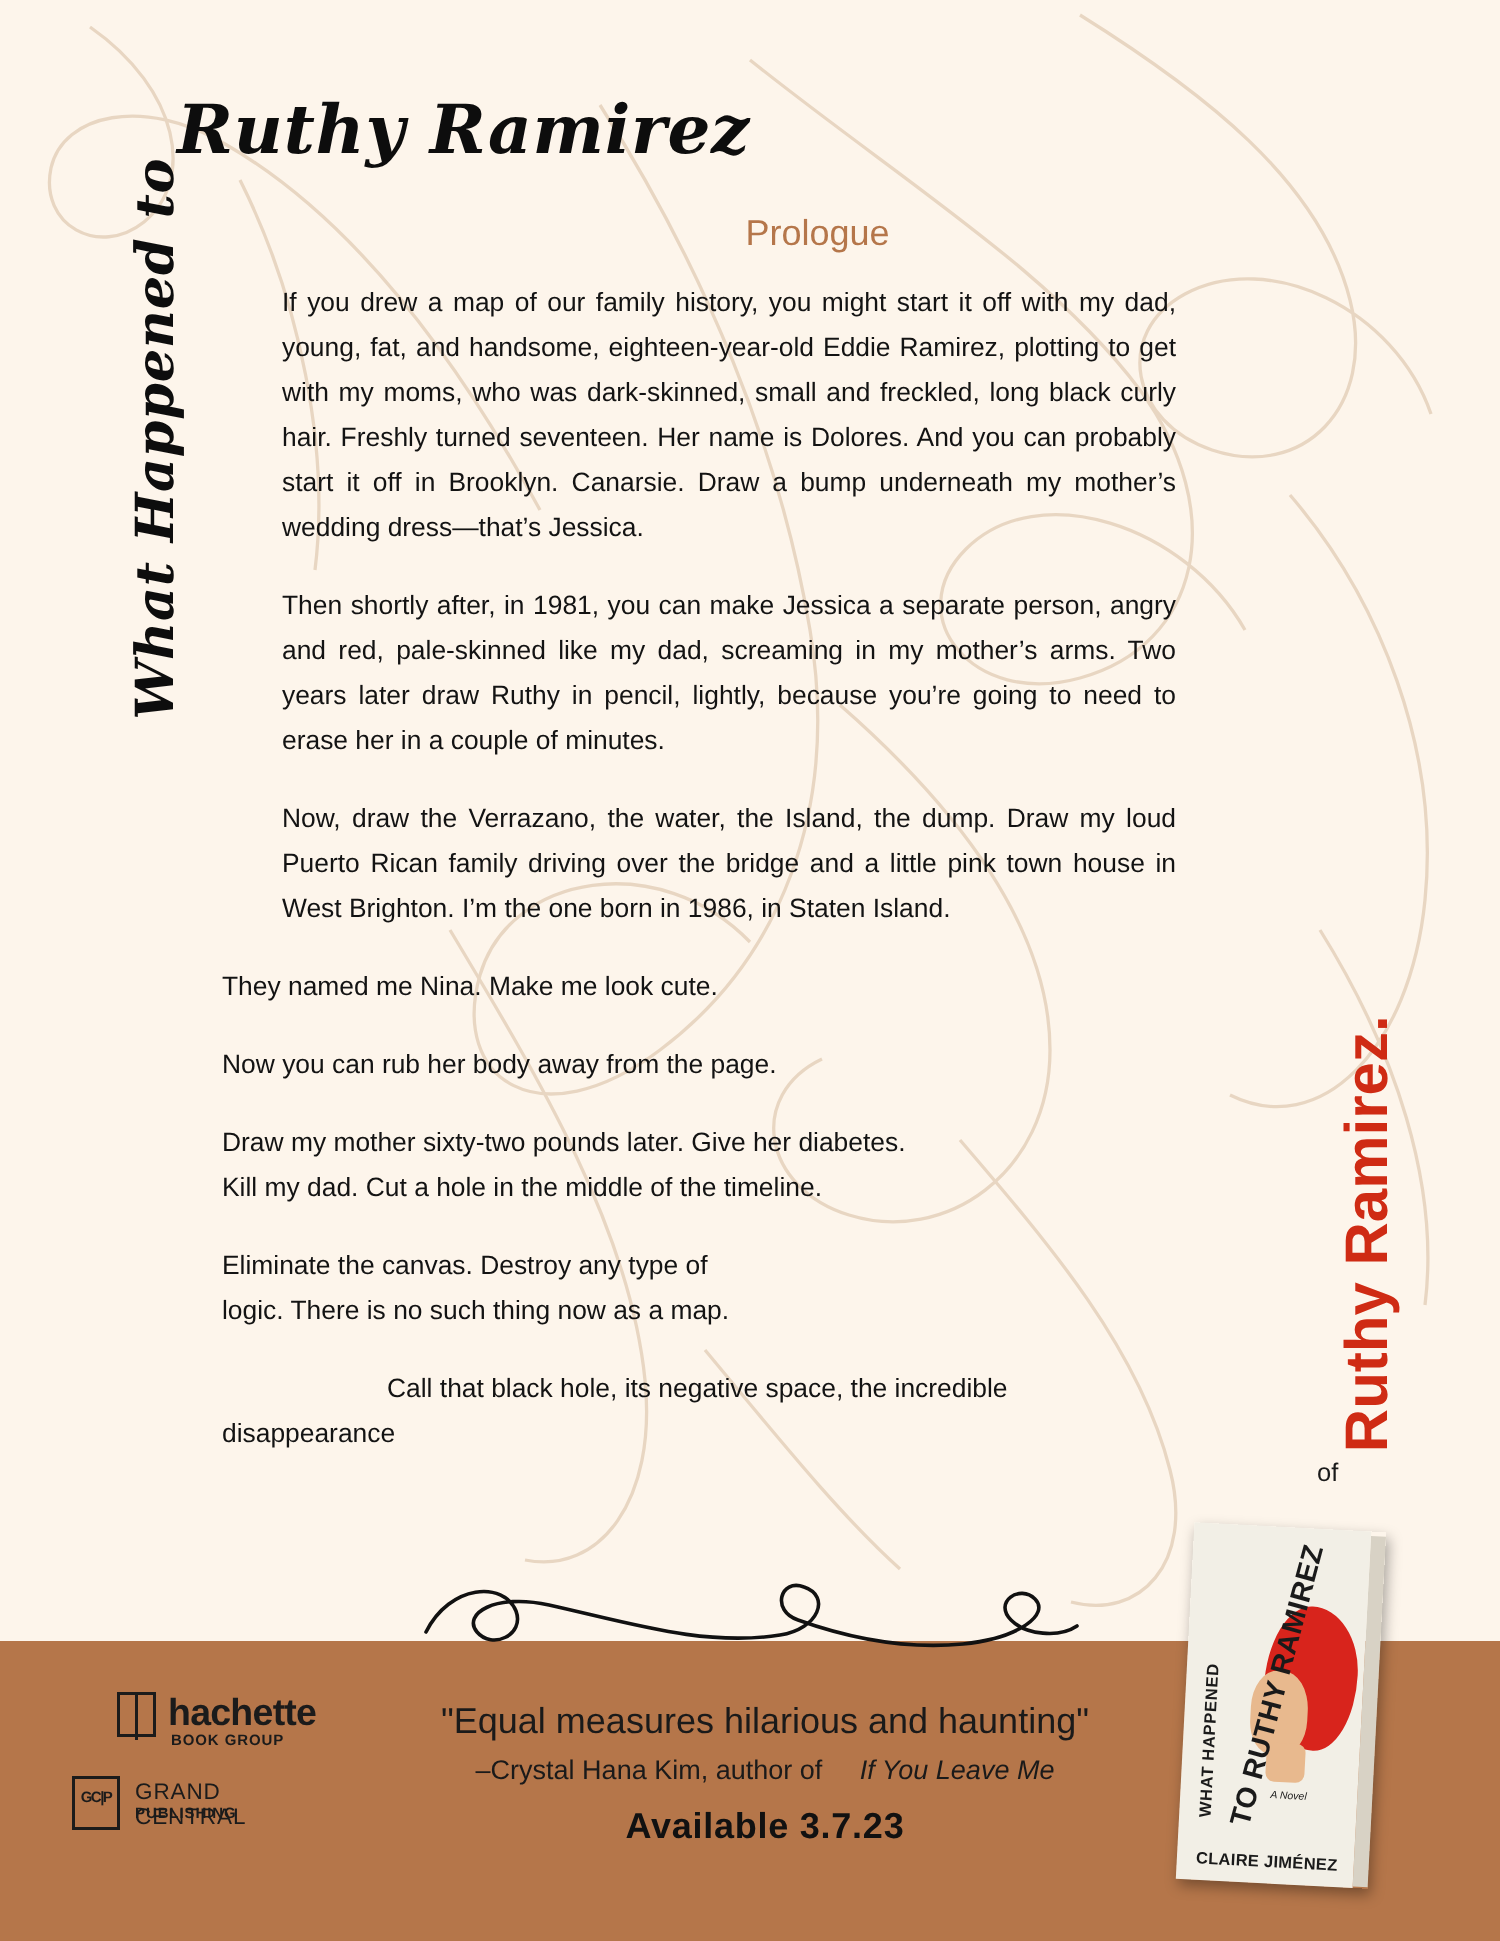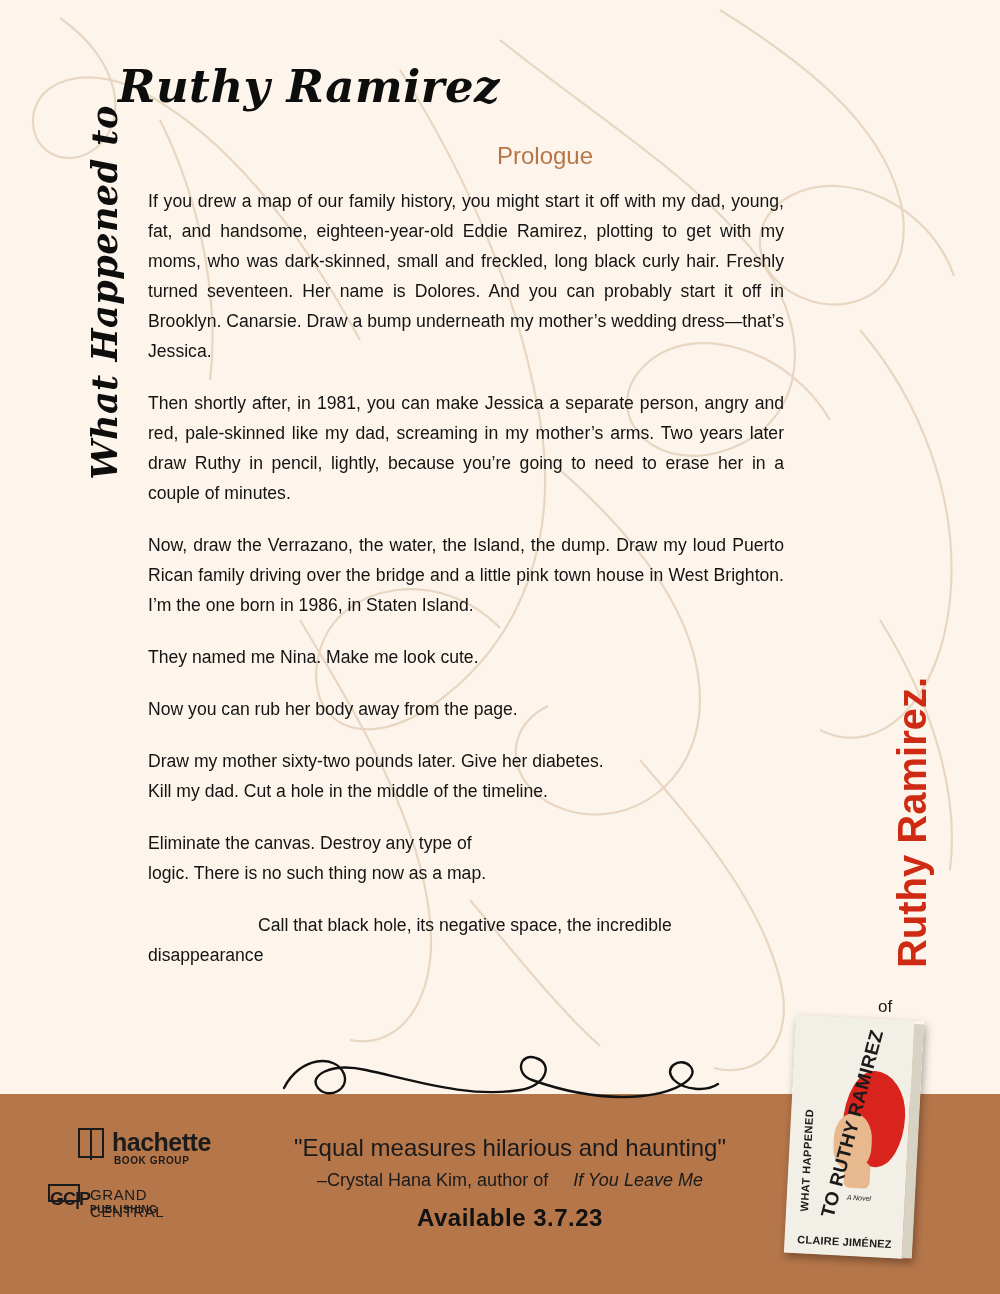--- a/index.html
+++ b/index.html
@@ -76,21 +76,20 @@
     text-align: center;
     white-space: nowrap;
   }
   #vertical-red-of {
     position: absolute;
     left: 878px;
     top: 972px;
     font-size: 17px;
     color: #1a1a1a;
     font-family: "Liberation Sans", sans-serif;
-    margin-top: 25px;
   }
 
   
   #prologue-heading {
     position: absolute;
     left: 0;
     top: 142px;
     width: 1000px;
     text-align: center;
     font-size: 24px;
@@ -105,20 +104,21 @@
     width: 636px;
     font-size: 17.6px;
     line-height: 30px;
     color: #131313;
   }
   #body-col p {
     margin: 0 0 22px 0;
   }
   #body-col p.just {
     text-align: justify;
+    margin-left: 40px;
   }
   #body-col p.indented {
     text-indent: 110px;
     margin-bottom: 0;
     margin-top: 19px;
   }
 
   
   #bottom-band {
     position: absolute;
@@ -211,24 +211,24 @@
     position: absolute;
     left: 48px;
     top: 1184px;
     width: 170px;
     height: 42px;
     color: #1b1b1b;
   }
   #gcp-logo .mark {
     position: absolute;
     left: 0; top: 0;
-    width: 32px; height: 18px;
+    width: 32px; height: 36px;
     border: 2.4px solid #1b1b1b;
     box-sizing: border-box;
-    font-size: 18px;
+    font-size: 10px;
     font-weight: bold;
     text-align: center;
     line-height: 26px;
     letter-spacing: -1px;
   }
   #gcp-logo .l1 {
     position: absolute;
     left: 42px; top: 2px;
     font-size: 15px;
     font-weight: normal;

